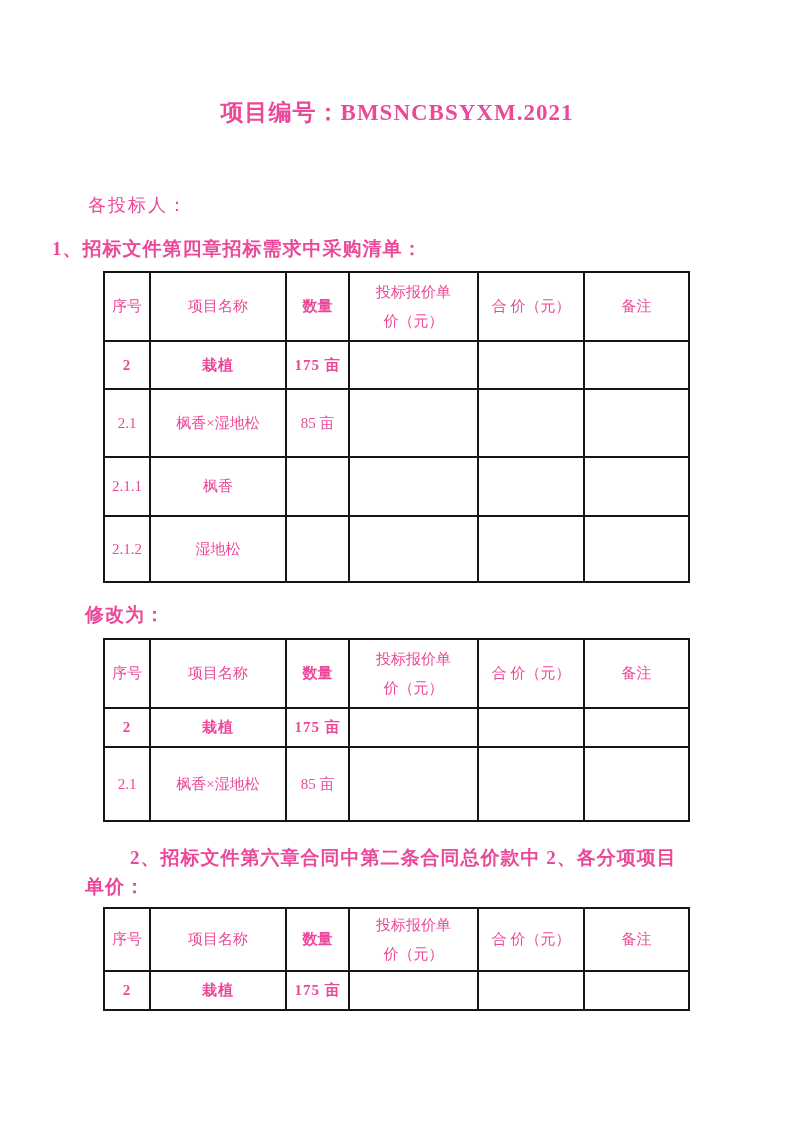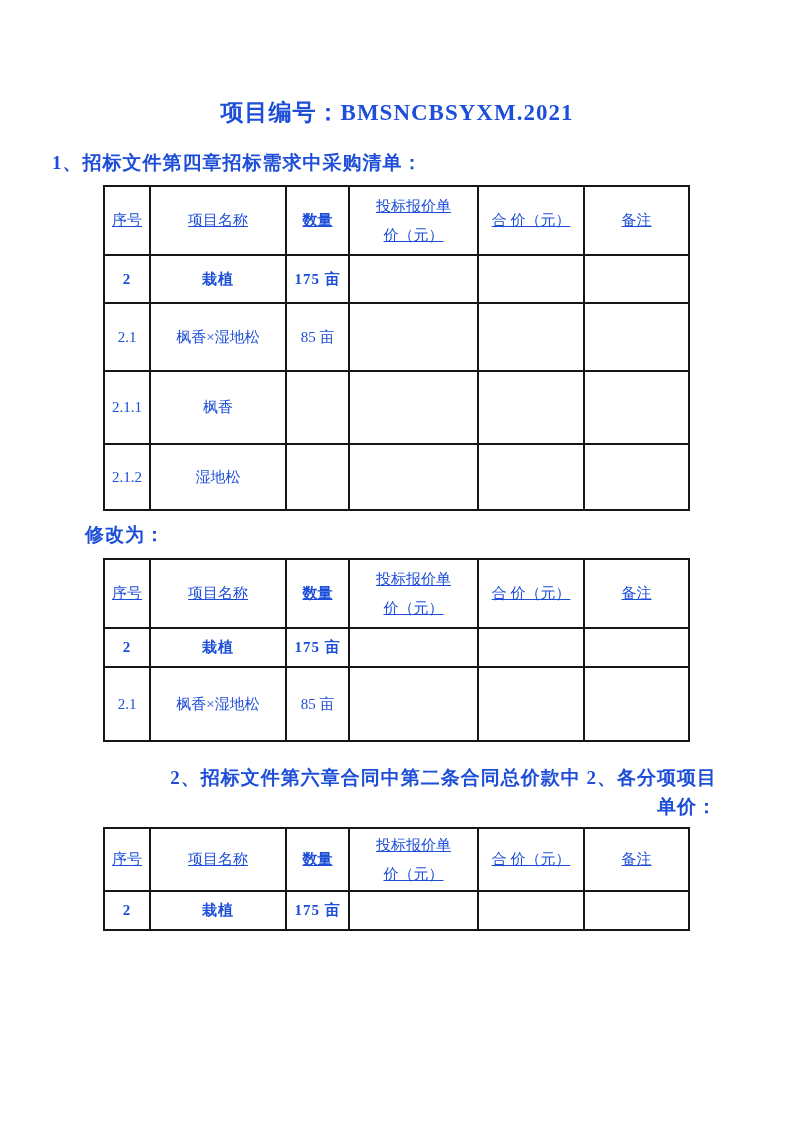--- a/index.html
+++ b/index.html
@@ -9,21 +9,21 @@
   }
   .page {
     position: relative;
     width: 794px;
     height: 1122px;
     margin: 0 auto;
     background: #ffffff;
     box-sizing: border-box;
     padding-top: 96px;
     font-family: "Liberation Serif", "DejaVu Serif", serif;
-    color: #1d4ed8;
+    color: #ec4899;
     overflow: hidden;
   }
   .title {
     text-align: center;
     font-size: 23px;
     font-weight: bold;
     line-height: 34px;
     letter-spacing: 1px;
   }
   .salutation {
@@ -40,24 +40,23 @@
   }
   .sec1 {
     margin: 20px 0 0 52px;
   }
   .sec2 {
     margin: 21px 0 0 85px;
     width: 632px;
     line-height: 29px;
     text-indent: 45px;
     white-space: pre-line;
-    text-align: right;
   }
   .modify-label {
-    margin: 12px 0 0 85px;
+    margin: 20px 0 0 85px;
     font-size: 19px;
     font-weight: bold;
     line-height: 24px;
     letter-spacing: 1px;
   }
   table.doc-table {
     border-collapse: collapse;
     table-layout: fixed;
     width: 585px;
     margin-left: 103px;
@@ -70,47 +69,47 @@
     padding: 0 2px;
     text-align: center;
     vertical-align: middle;
     font-size: 15px;
     font-weight: normal;
     overflow: hidden;
   }
   .doc-table th {
     line-height: 29px;
     white-space: pre-line;
-    text-decoration: underline;
   }
   .col-seq   { width: 46px; }
   .col-name  { width: 136px; }
   .col-qty   { width: 63px; }
   .col-unit  { width: 129px; }
   .col-total { width: 106px; }
   .col-rem   { width: 105px; }
   th.qty-head { font-weight: bold; }
   tr.bold-row td { font-weight: bold; letter-spacing: 1px; }
   
   tr.h69 { height: 69px; }
   tr.h63 { height: 63px; }
   tr.h48 { height: 48px; }
   tr.h39 { height: 39px; }
   tr.h68 { height: 68px; }
-  tr.h73 { height: 73px; }
+  tr.h73 { height: 59px; }
   tr.h74 { height: 74px; }
   tr.h75 { height: 66px; }
 </style>
 </head>
 <body>
 
 <div class="page">
 
   <div class="title">项目编号：BMSNCBSYXM.2021</div>
 
+  <div class="salutation">各投标人：</div>
 
   <div class="sec-heading sec1">1、招标文件第四章招标需求中采购清单：</div>
 
   <table class="doc-table t1">
     <colgroup>
       <col class="col-seq">
         <col class="col-name">
         <col class="col-qty">
       <col class="col-unit">
         <col class="col-total">

